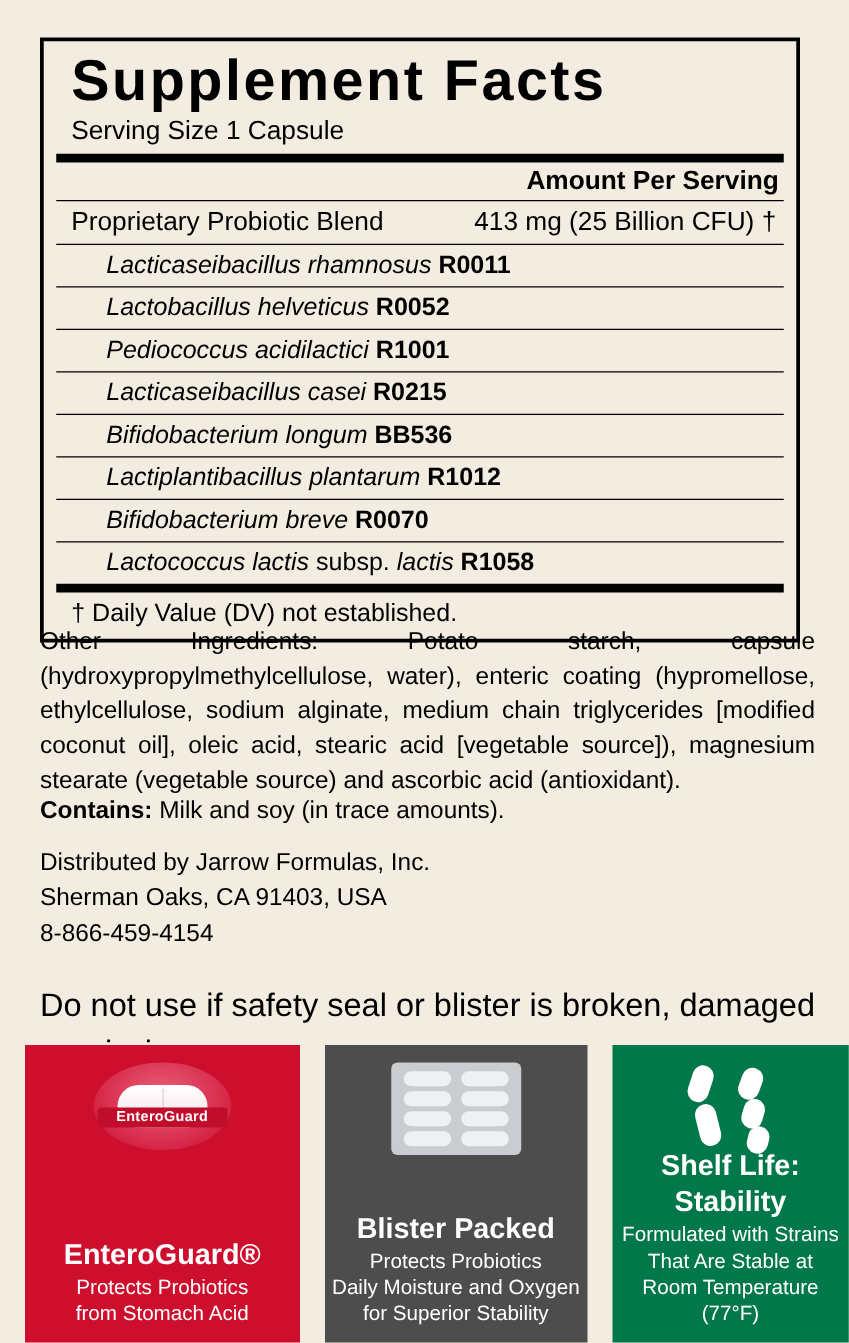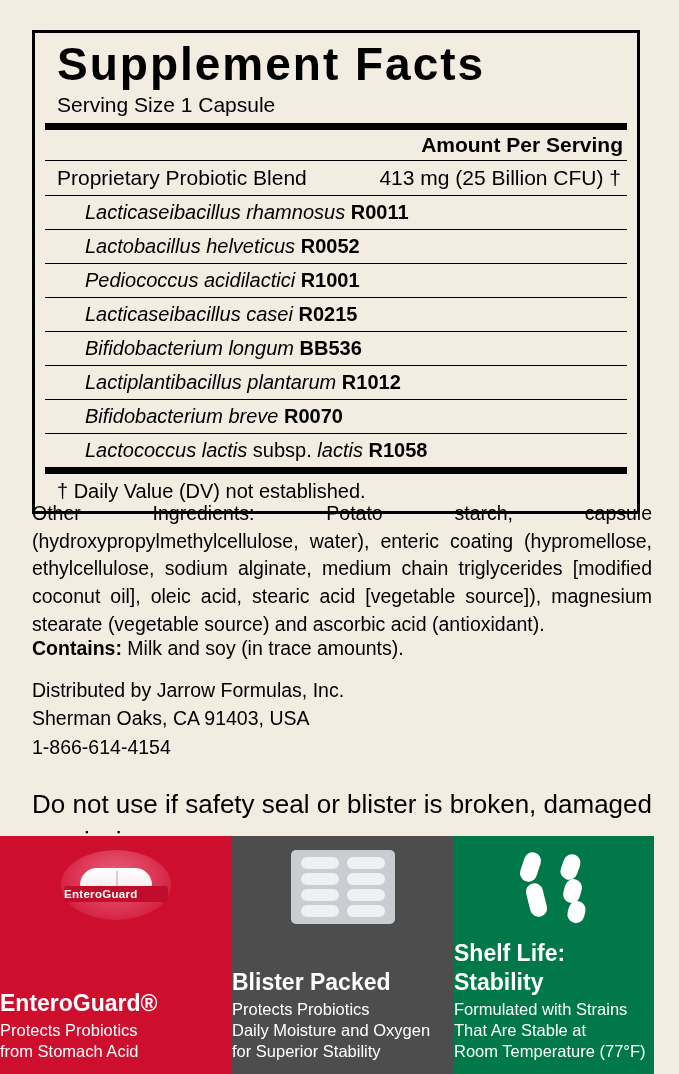--- a/index.html
+++ b/index.html
@@ -116,22 +116,23 @@
     bottom: 0;
     width: 679px;
     height: 238px;
     display: flex;
   }
   .panel {
     position: relative;
     height: 100%;
     box-sizing: border-box;
     color: #fff;
-    text-align: left;
+    text-align: center;
     overflow: hidden;
+    margin-left: 20px;
   }
   .p-red { width: 232px; background: #ce0e2d; }
   .p-gray { width: 222px; background: #4d4d4d; }
   .p-green { width: 200px; background: #00784a; }
 
   
   .chev {
     position: absolute;
     top: 0;
     width: 0;
@@ -303,21 +304,21 @@
 
   <div class="body-copy" id="other-ingredients">Other Ingredients: Potato starch, capsule (hydroxypropylmethylcellulose, water), enteric coating (hypromellose, ethylcellulose, sodium alginate, medium chain triglycerides [modified coconut oil], oleic acid, stearic acid [vegetable source]), magnesium stearate (vegetable source) and ascorbic acid (antioxidant).</div>
 
   <div class="body-copy" id="contains">
     <b>Contains:</b><span> Milk and soy (in trace amounts).</span>
   </div>
 
   <div class="body-copy" id="distributor">
     <div>Distributed by Jarrow Formulas, Inc.</div>
     <div>Sherman Oaks, CA 91403, USA</div>
-    <div>1-866-614-4154</div>
+    <div>8-866-459-4154</div>
   </div>
 
   <div class="body-copy" id="warning">Do not use if safety seal or blister is broken, damaged or missing.</div>
 
   <div class="banner">
 
     <div class="panel p-red">
       <div class="cap-icon">
         <div class="cap-ring"></div>
         <div class="cap-pill"></div>

